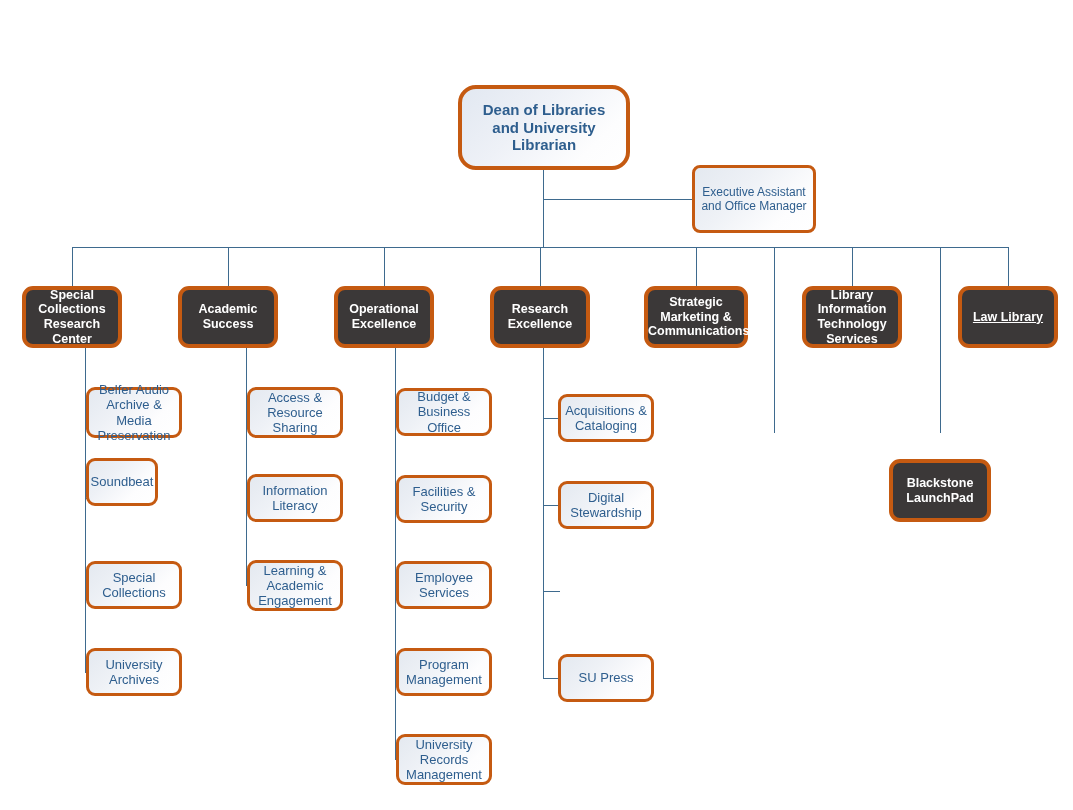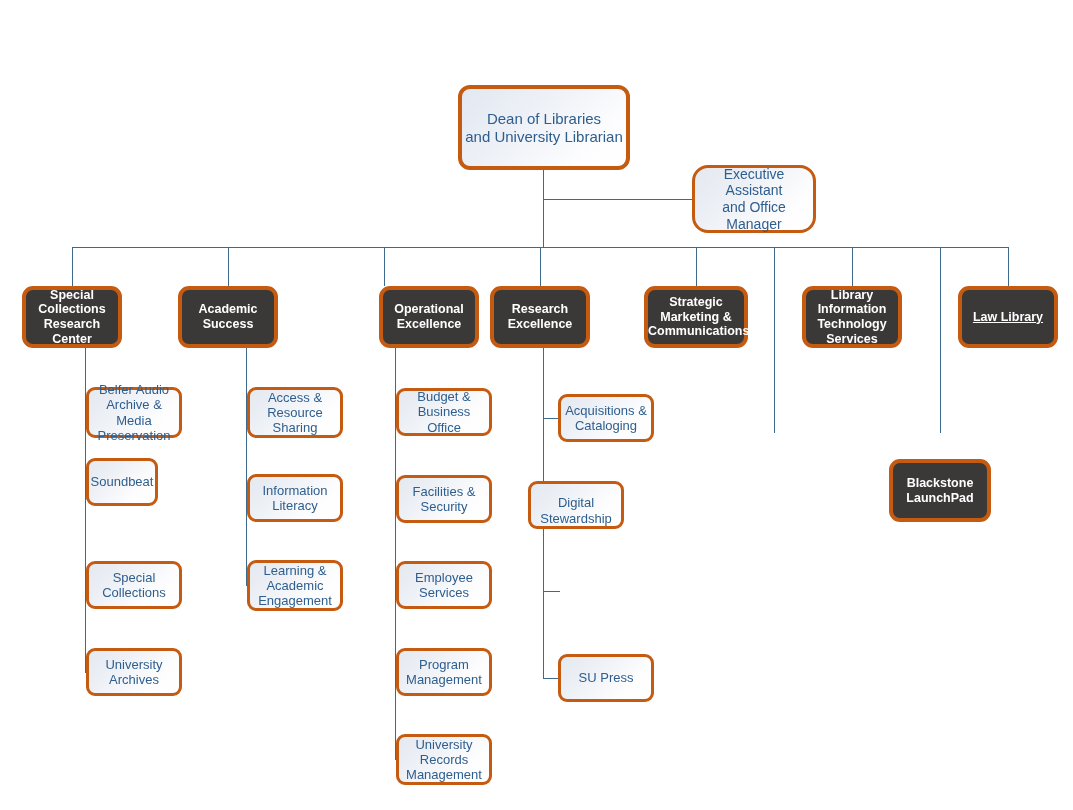--- a/index.html
+++ b/index.html
@@ -37,29 +37,29 @@
   .node.light {
     background: linear-gradient(135deg, #e4e9f0 0%, #eef1f6 35%, #fdfdfe 72%, #ffffff 100%);
     color: #2E5E8E;
     font-size: 13px;
     font-weight: 400;
   }
   .node.top {
     background: linear-gradient(135deg, #e2e8f1 0%, #eef1f7 40%, #fdfdfe 78%, #ffffff 100%);
     color: #2E5E8E;
     font-size: 15px;
-    font-weight: 400;
-    border-radius: 12px;
+    font-weight: 700;
+    border-radius: 18px;
     border-width: 4px;
   }
   .node.assistant {
     background: linear-gradient(135deg, #e4e9f0 0%, #eef1f6 38%, #fdfdfe 76%, #ffffff 100%);
     color: #2E5E8E;
-    font-size: 14px;
-    border-radius: 16px;
+    font-size: 12px;
+    border-radius: 8px;
     border-width: 3.5px;
   }
   
   .node.dark {
     background: #3B3838;
     color: #ffffff;
     font-size: 12.5px;
     font-weight: bold;
     border-width: 4px;
     border-radius: 11px;
@@ -130,21 +130,21 @@
 
   <div class="node dark" style="left:22px; top:286px; width:100px; height:62px;">
     <span class="label">Special
 Collections
 Research Center</span>
   </div>
   <div class="node dark" style="left:178px; top:286px; width:100px; height:62px;">
     <span class="label">Academic
 Success</span>
   </div>
-  <div class="node dark" style="left:334px; top:286px; width:100px; height:62px;margin-left:45px;">
+  <div class="node dark" style="left:334px; top:286px; width:100px; height:62px;">
     <span class="label">Operational
 Excellence</span>
   </div>
   <div class="node dark" style="left:490px; top:286px; width:100px; height:62px;">
     <span class="label">Research
 Excellence</span>
   </div>
   <div class="node dark" style="left:644px; top:286px; width:104px; height:62px;">
     <span class="label">Strategic
 Marketing &amp;
@@ -216,21 +216,21 @@
   <div class="node light" style="left:396px; top:734px; width:96px; height:51px;">
     <span class="label">University
 Records
 Management</span>
   </div>
 
   <div class="node light" style="left:558px; top:394px; width:96px; height:48px;">
     <span class="label">Acquisitions &amp;
 Cataloging</span>
   </div>
-  <div class="node light" style="left:528px; top:481px; width:96px; height:48px;align-items:flex-end;">
+  <div class="node light" style="left:558px; top:481px; width:96px; height:48px;">
     <span class="label">Digital
 Stewardship</span>
   </div>
   <div class="node light" style="left:558px; top:654px; width:96px; height:48px;">
     <span class="label">SU Press</span>
   </div>
 
 </div>
 
 </body></html>

